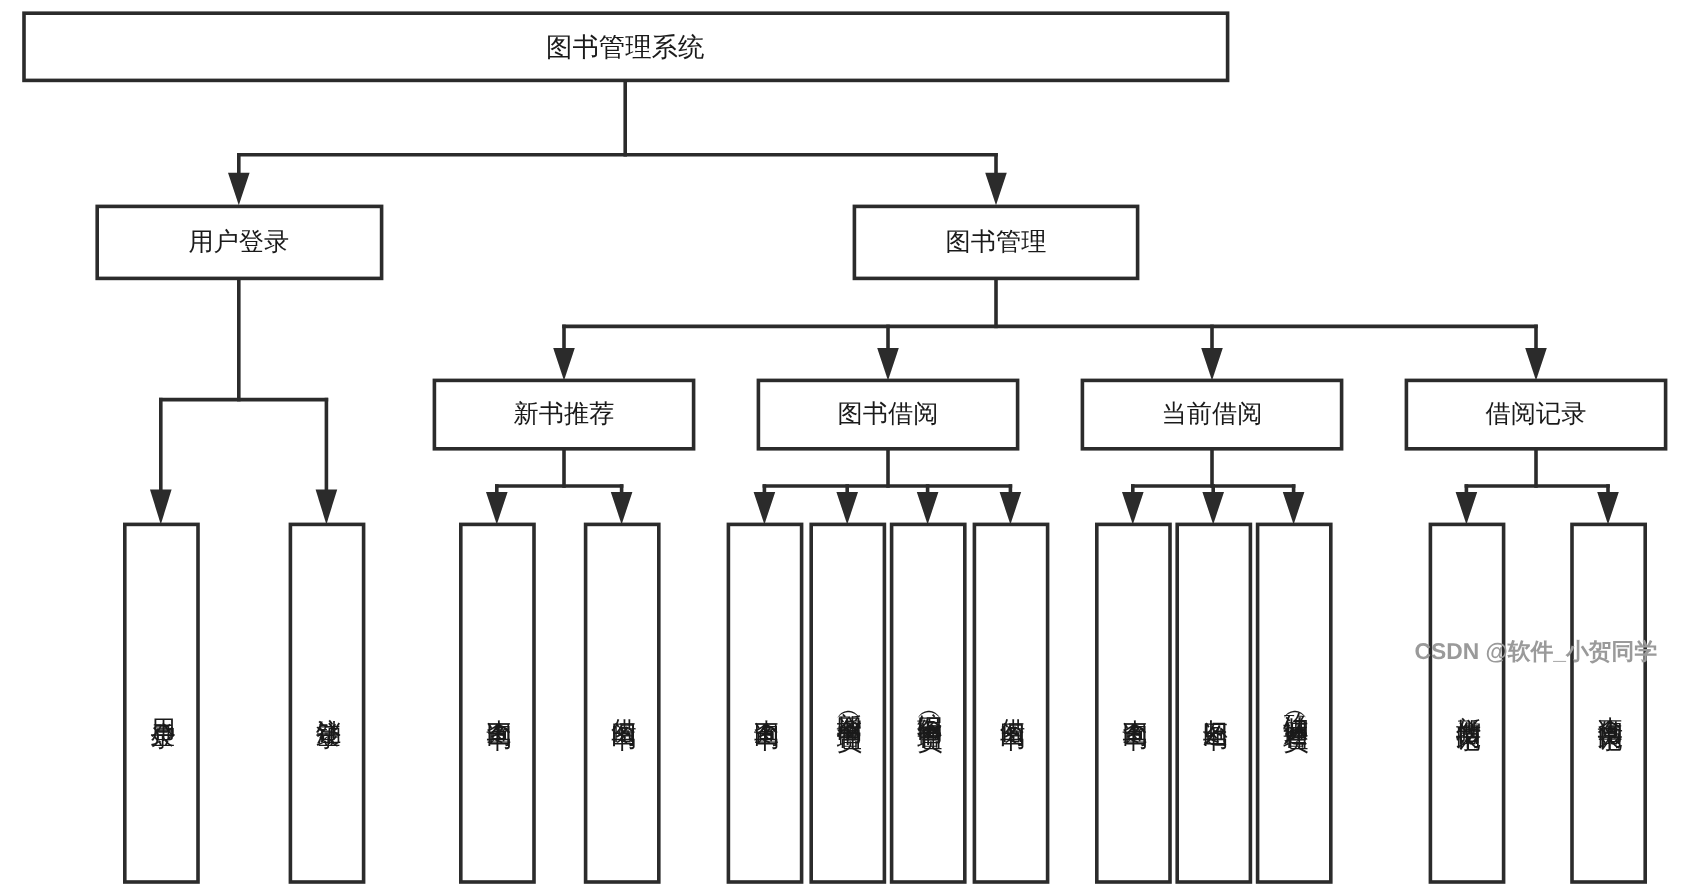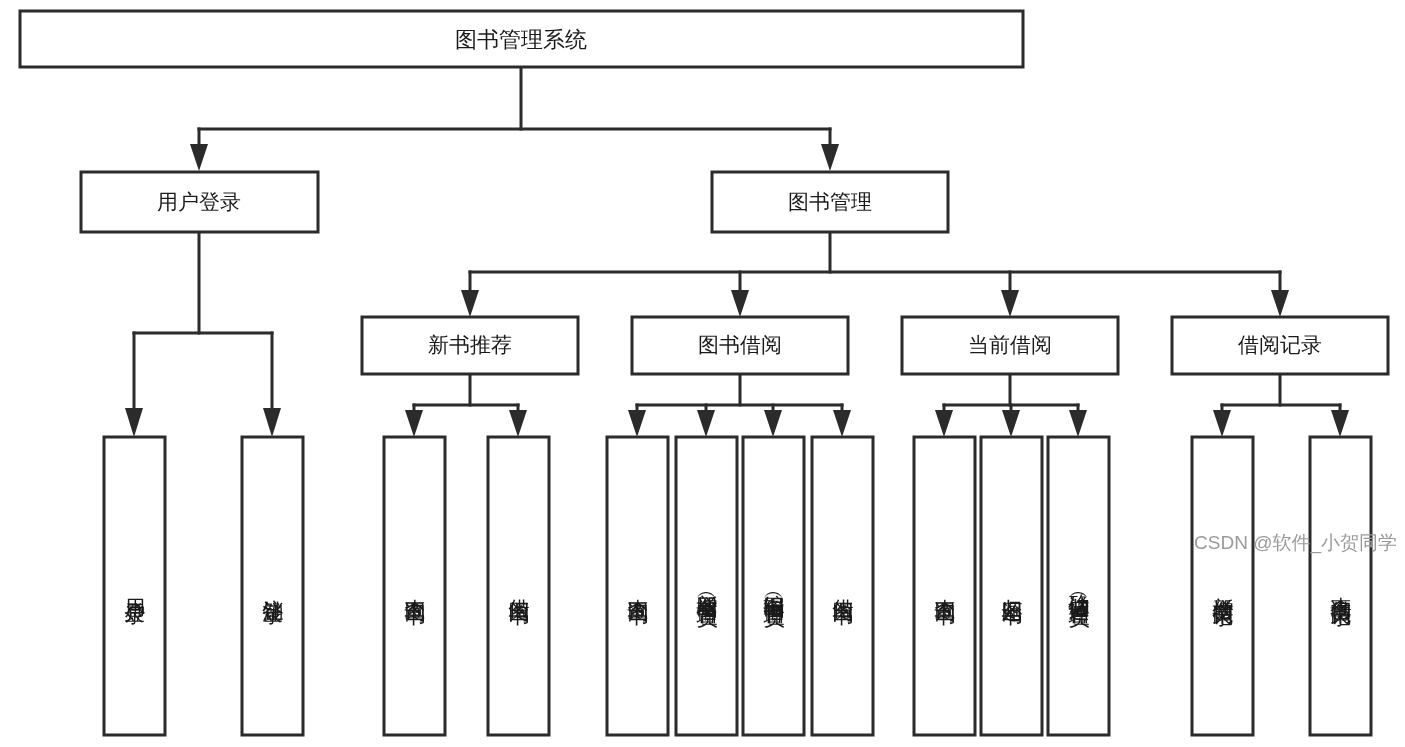--- a/index.html
+++ b/index.html
@@ -34,27 +34,28 @@
     text-orientation:upright;
     font-size:21px;
     line-height:1.18;
     color:#1a1a1a;
     letter-spacing:2px;
     pointer-events:none;
     user-select:none;
   }
   .watermark{
     position:absolute;
-    right:8px;
+    right:24px;
     bottom:4px;
     font-size:19px;
     color:#9a9a9a;
     font-family:"Liberation Sans","DejaVu Sans",sans-serif;
     white-space:nowrap;
     user-select:none;
+    font-weight:bold;
   }
 </style>
 </head>
 <body>
 
 <div id="diagram-root">
 
   <svg id="tree" viewBox="0 0 1405 747">
 
     <g>

